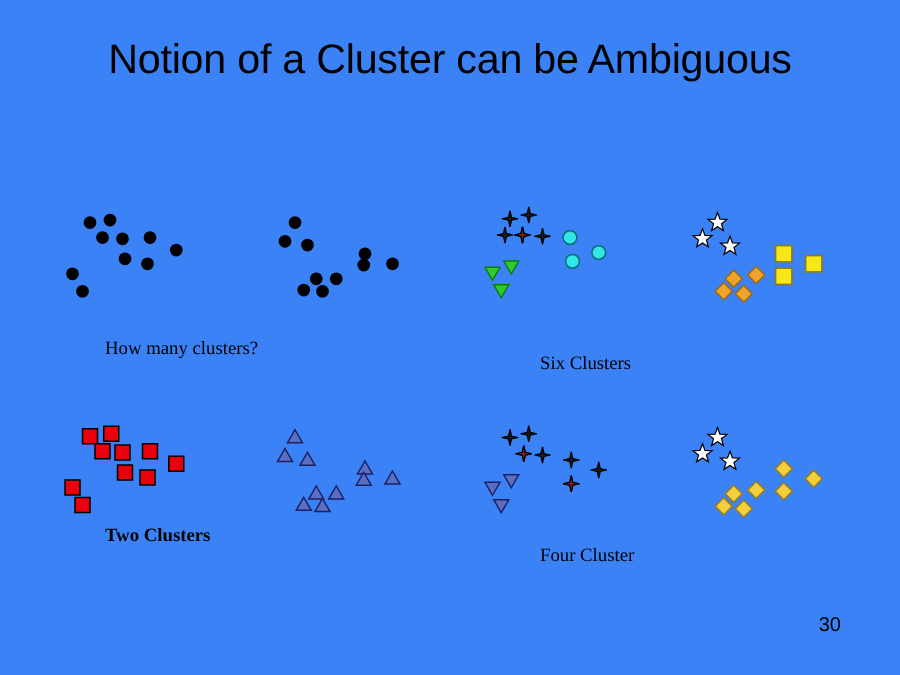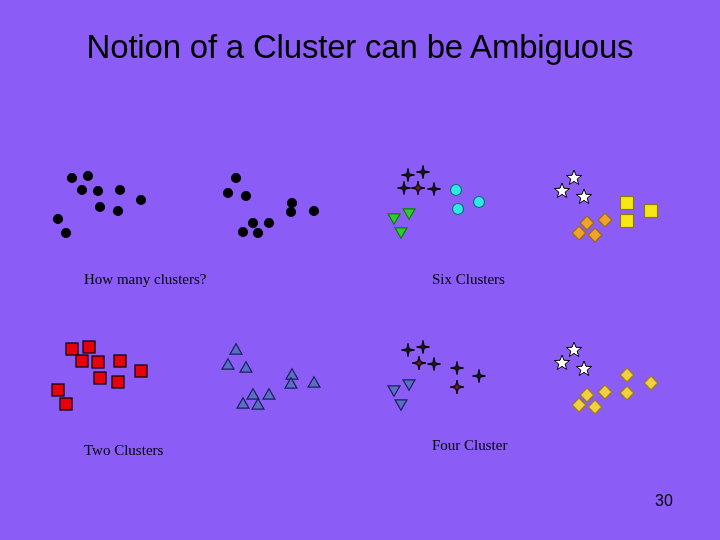--- a/index.html
+++ b/index.html
@@ -4,21 +4,21 @@
 <style>
   html, body {
     margin: 0;
     padding: 0;
     background: #ffffff;
   }
   #slide {
     position: relative;
     width: 720px;
     height: 540px;
-    background: #8b5cf6;
+    background: #3b82f6;
     overflow: hidden;
     font-family: "Liberation Sans", sans-serif;
   }
   #title {
     position: absolute;
     left: 0;
     top: 28px;
     width: 720px;
     text-align: center;
     font-family: "Liberation Sans", sans-serif;
@@ -180,19 +180,19 @@
           <polygon points="579,398.175 585.825,405 579,411.825 572.175,405" fill="#f2cf3e" stroke="#9a7c14" stroke-width="1.2" stroke-linejoin="miter" class="mark"></polygon>
           <polygon points="595,400.175 601.825,407 595,413.825 588.175,407" fill="#f2cf3e" stroke="#9a7c14" stroke-width="1.2" stroke-linejoin="miter" class="mark"></polygon>
           <polygon points="627,368.175 633.825,375 627,381.825 620.175,375" fill="#f2cf3e" stroke="#9a7c14" stroke-width="1.2" stroke-linejoin="miter" class="mark"></polygon>
           <polygon points="651,376.175 657.825,383 651,389.825 644.175,383" fill="#f2cf3e" stroke="#9a7c14" stroke-width="1.2" stroke-linejoin="miter" class="mark"></polygon>
           <polygon points="627,386.175 633.825,393 627,399.825 620.175,393" fill="#f2cf3e" stroke="#9a7c14" stroke-width="1.2" stroke-linejoin="miter" class="mark"></polygon>
         </g>
       </g>
     </svg>
 
   <div class="caption" style="left:84px; top:271px;">How many clusters?</div>
-  <div class="caption" style="left:432px; top:271px;">Six Clusters</div>
-  <div class="caption" style="left:84px; top:442px;">Two Clusters</div>
+  <div class="caption" style="left:432px; top:283px;">Six Clusters</div>
+  <div class="caption" style="left:84px; top:421px;font-weight:bold;">Two Clusters</div>
   <div class="caption" style="left:432px; top:437px;">Four Cluster</div>
 
   <div id="page-number">30</div>
 
 </div>
 
 </body></html>

